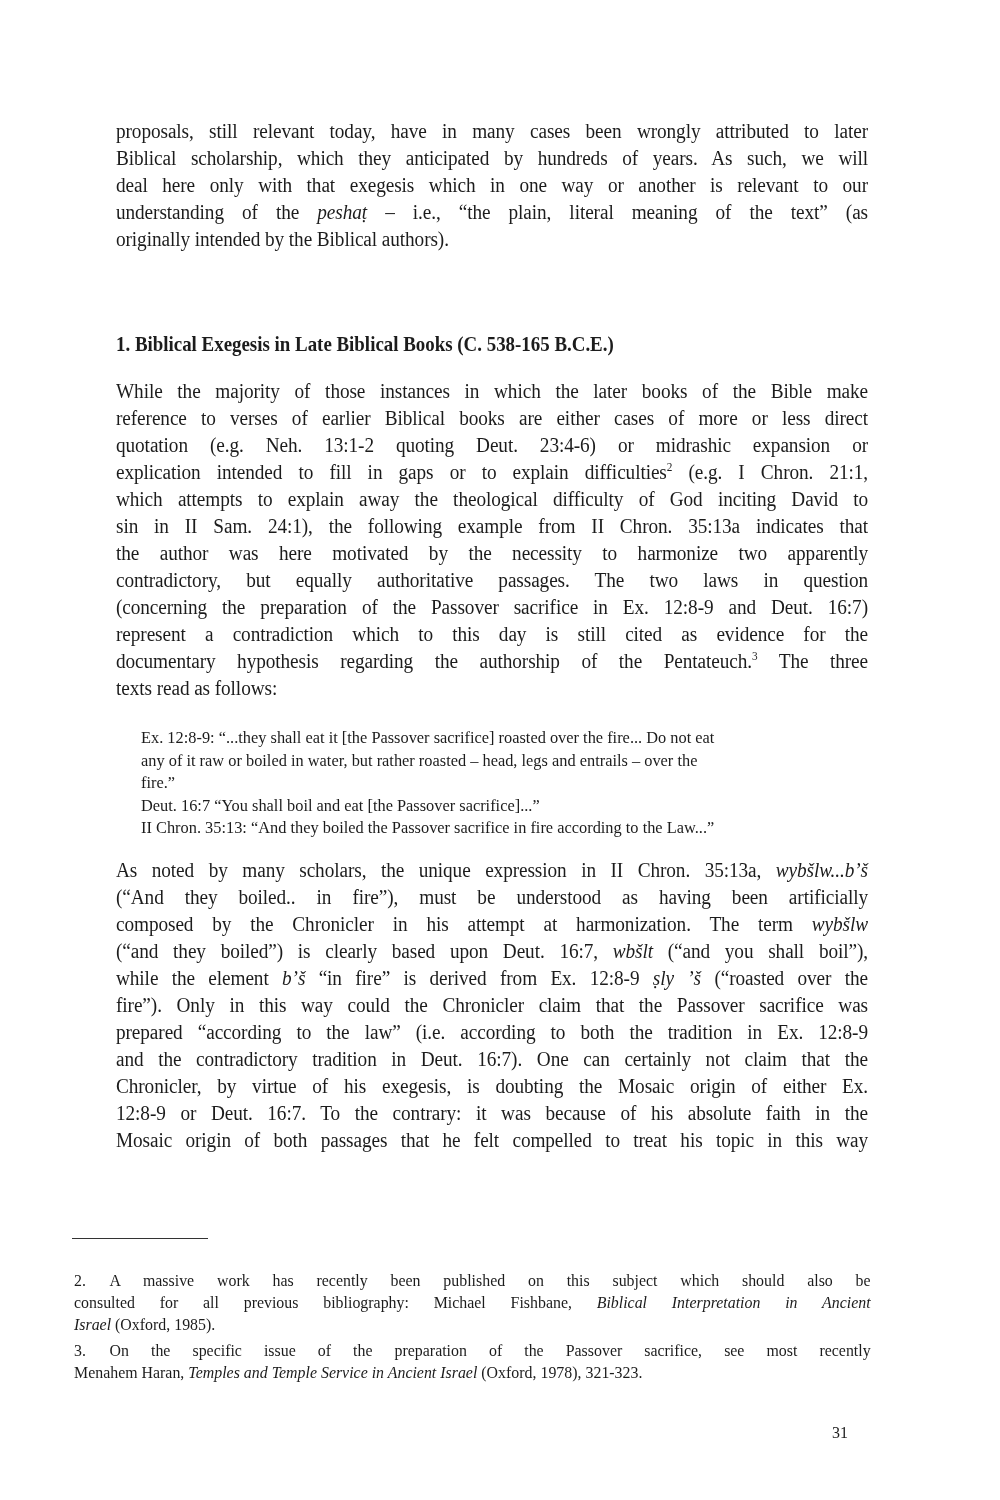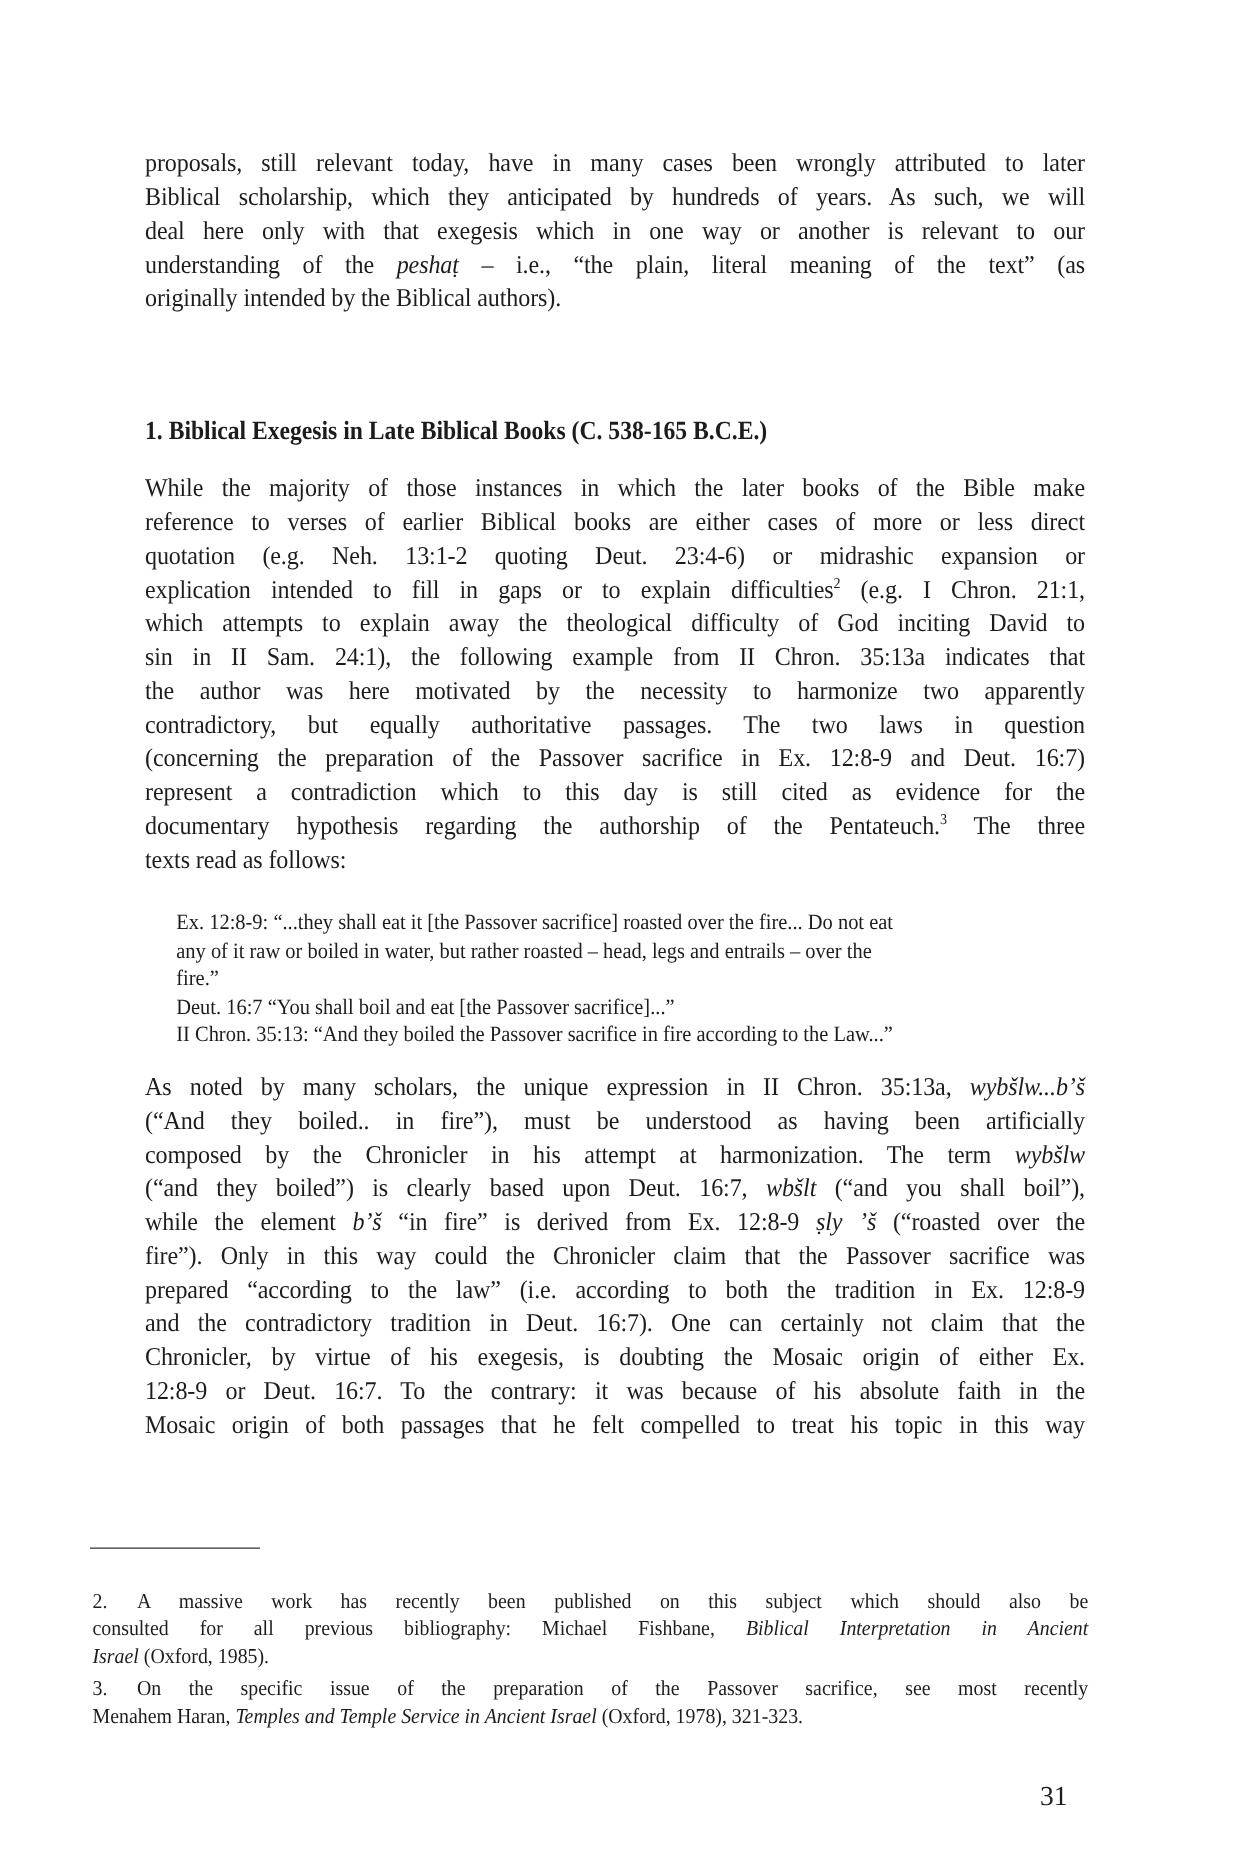--- a/index.html
+++ b/index.html
@@ -26,21 +26,21 @@
   }
   .quote .line { display: block; white-space: nowrap; }
   .rule { position: absolute; left: 72px; top: 1238px; width: 136px; height: 0; border-top: 1.5px solid #333; }
   .fn {
     position: absolute; left: 74px; width: 852px; font-size: 17px; line-height: 22px;
     transform: scaleX(0.935); transform-origin: left top;
   }
   .fn .line { display: block; white-space: nowrap; text-align: justify; text-align-last: justify; }
   .fn .line.last { text-align-last: left; }
   .fn .num { display: inline-block; width: 38px; }
-  .pageno { position: absolute; left: 832px; top: 1424px; font-size: 22px; }
+  .pageno { position: absolute; left: 832px; top: 1424px; font-size: 16px; }
 </style>
 </head>
 <body>
 
 <div class="block para" style="top:118px;">
   <span class="line">proposals, still relevant today, have in many cases been wrongly attributed to later</span>
   <span class="line">Biblical scholarship, which they anticipated by hundreds of years. As such, we will</span>
   <span class="line">deal here only with that exegesis which in one way or another is relevant to our</span>
   <span class="line"><span>understanding of the </span><i>peshaṭ</i><span> – i.e., “the plain, literal meaning of the text” (as</span></span>
   <span class="line last">originally intended by the Biblical authors).</span>

